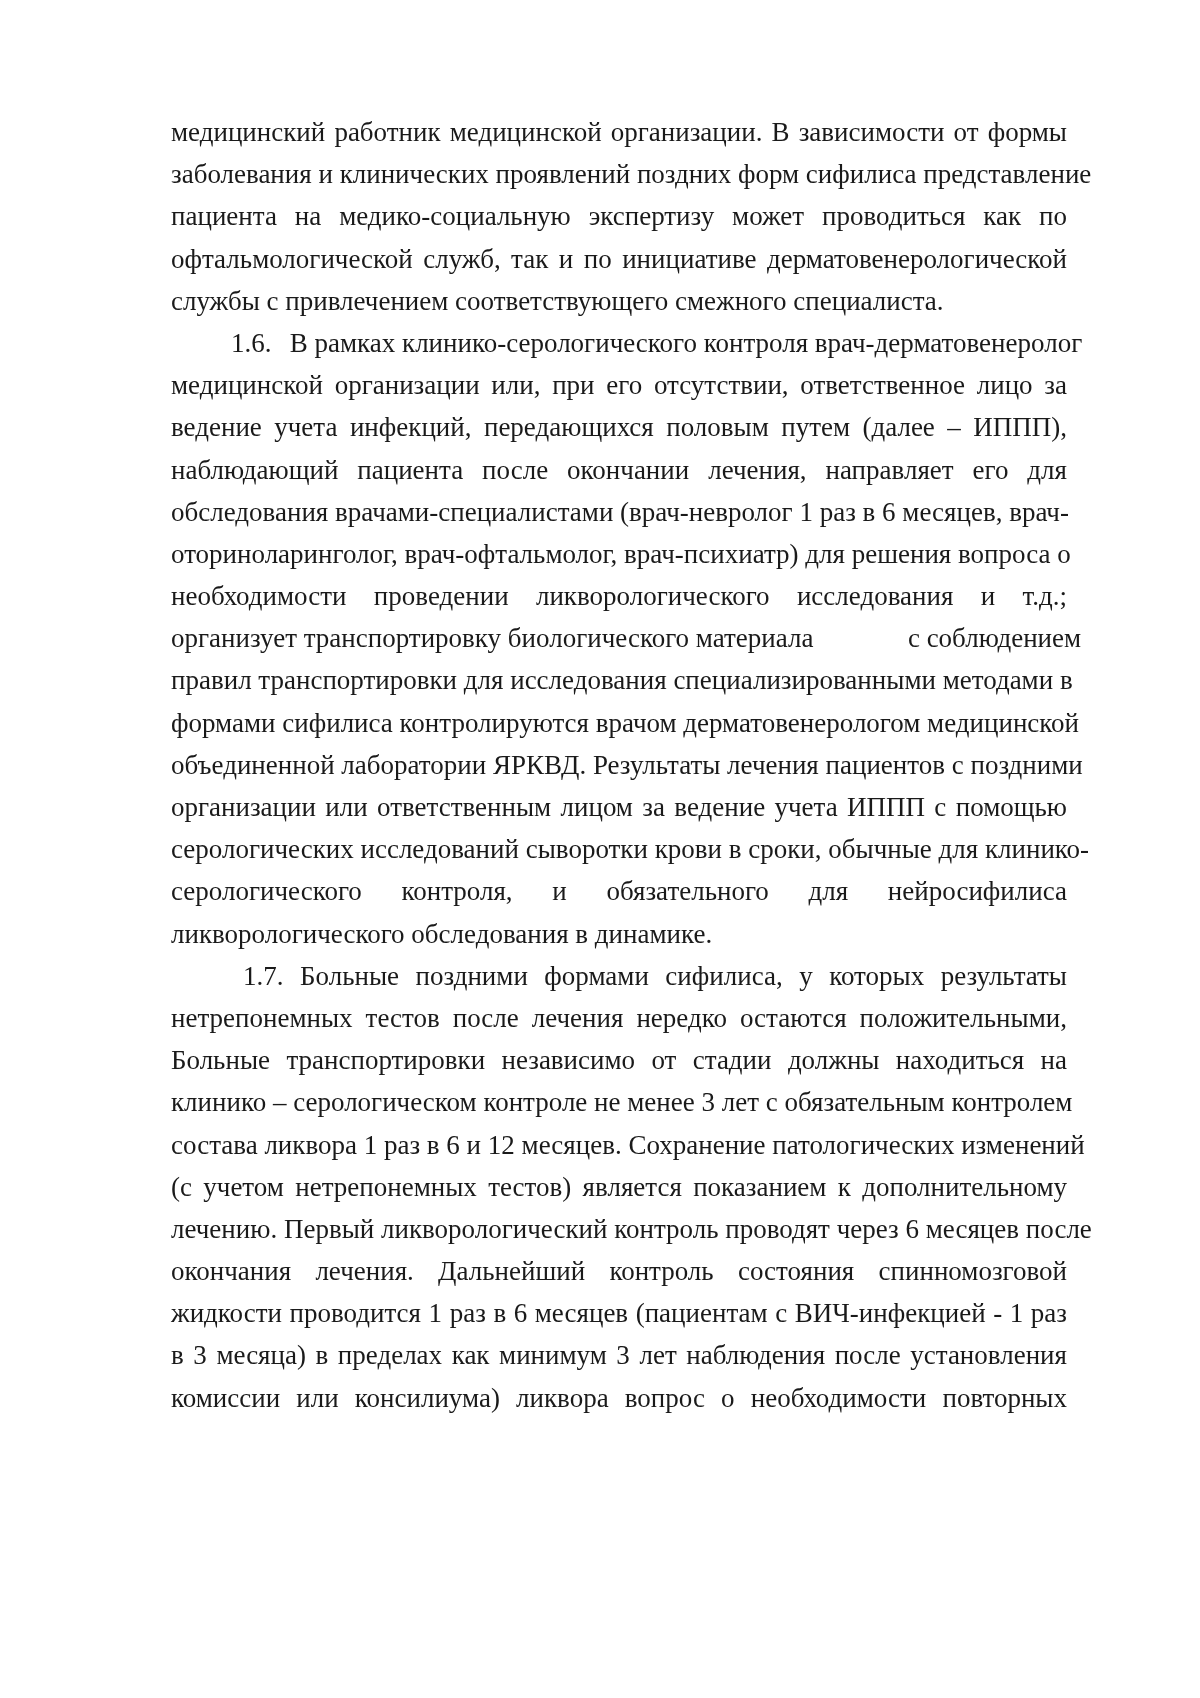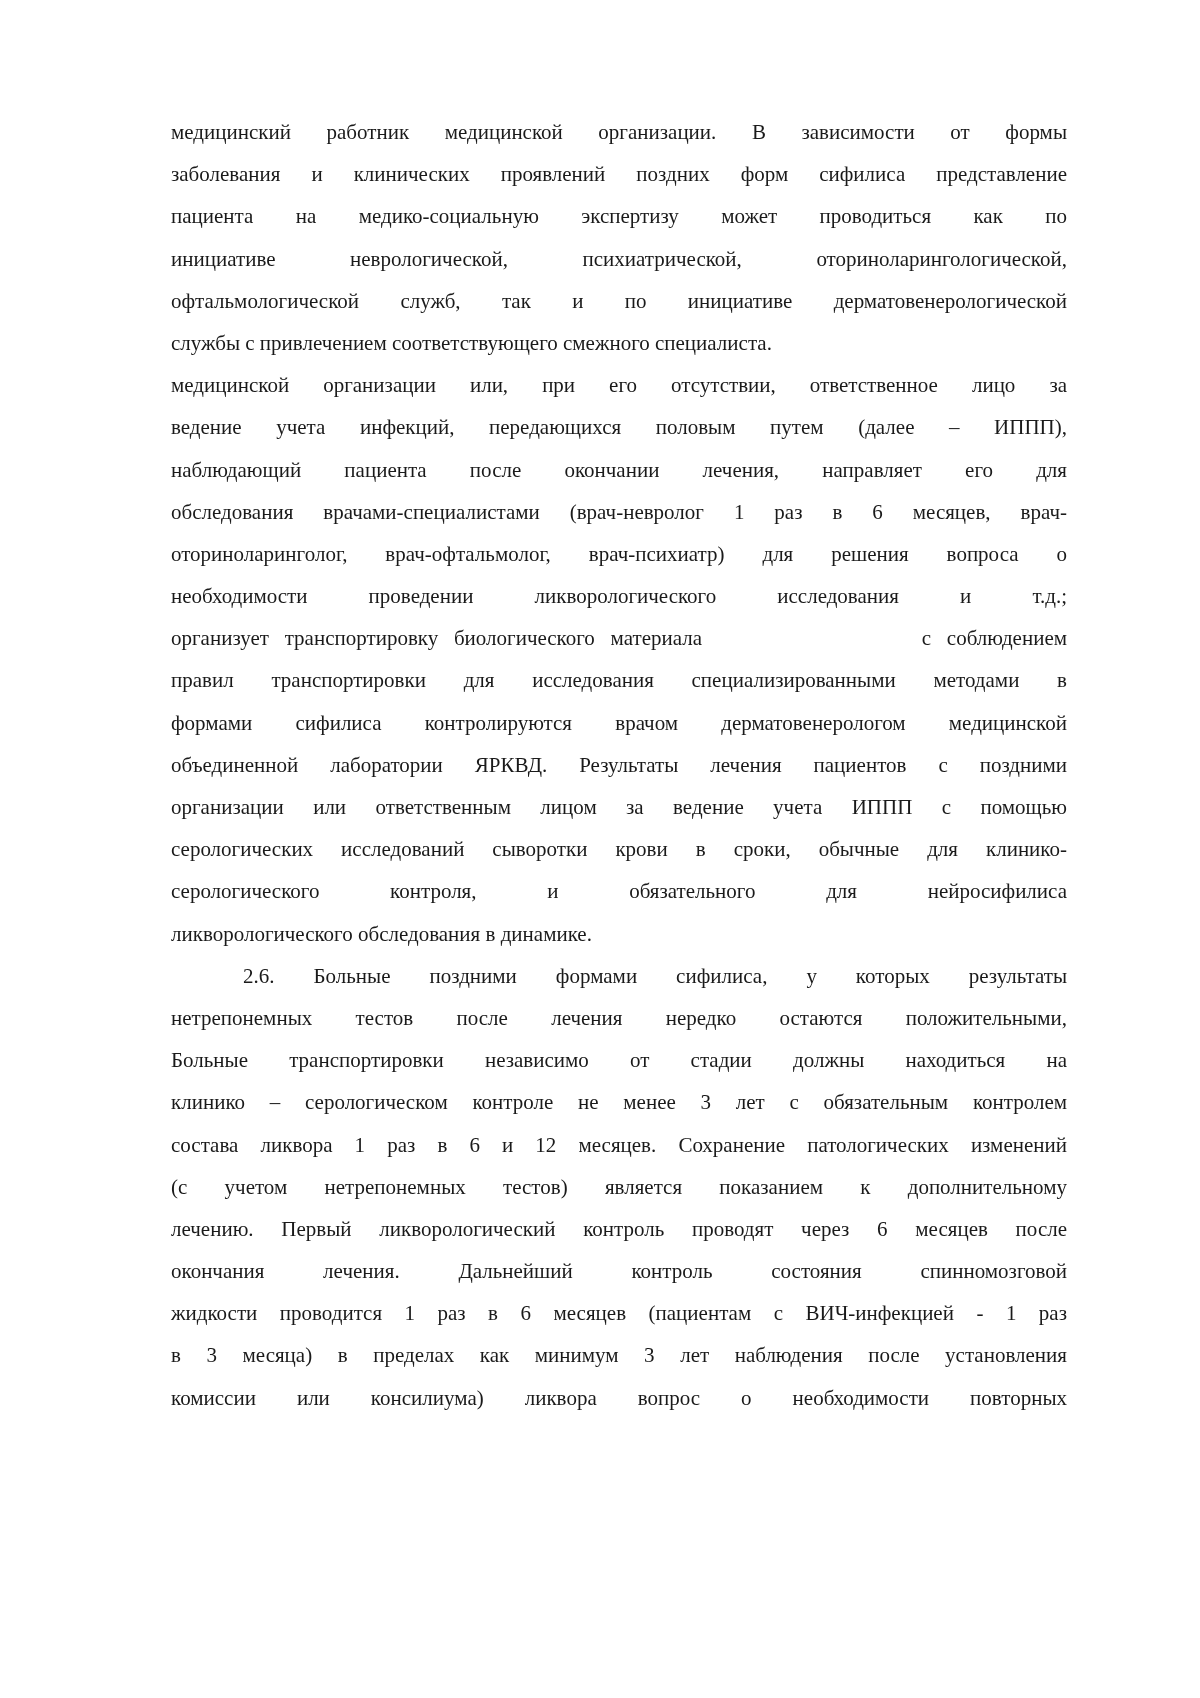--- a/index.html
+++ b/index.html
@@ -2,64 +2,64 @@
 <html><head>
 <meta charset="utf-8">
 <style>
   html, body { margin: 0; padding: 0; background: #ffffff; }
   body { width: 1200px; height: 1698px; position: relative; overflow: hidden; }
   .page {
     position: absolute;
     left: 171px; top: 111px;
     width: 896px;
     font-family: "Liberation Serif", "DejaVu Serif", serif;
-    font-size: 21px;
+    font-size: 27px;
     color: #1a1a1a;
     line-height: 42.2px;
   }
   .para { margin: 0; text-align: justify; text-align-last: left; }
   .line { display: block; text-align: justify; text-align-last: justify; white-space: nowrap; height: 42.2px; }
   .line.last { text-align-last: left; }
   .indent { padding-left: 60px; }
   .indent2 { padding-left: 72px; }
   .num { display: inline-block; width: 52px; }
 </style>
 </head>
 <body>
 
 <div class="page">
 
   <div class="para">
     <span class="line">медицинский работник медицинской организации. В зависимости от формы</span>
     <span class="line">заболевания и клинических проявлений поздних форм сифилиса представление</span>
     <span class="line">пациента на медико-социальную экспертизу может проводиться как по</span>
-    <span class="line">инициативе неврологической, психиатрической, оториноларингологической,</span>
     <span class="line">офтальмологической служб, так и по инициативе дерматовенерологической</span>
     <span class="line last">службы с привлечением соответствующего смежного специалиста.</span>
   </div>
 
   <div class="para">
+    <span class="line indent"><span class="num">1.6.</span> <span>В рамках клинико-серологического контроля врач-дерматовенеролог</span></span>
     <span class="line">медицинской организации или, при его отсутствии, ответственное лицо за</span>
     <span class="line">ведение учета инфекций, передающихся половым путем (далее – ИППП),</span>
     <span class="line">наблюдающий пациента после окончании лечения, направляет его для</span>
     <span class="line">обследования врачами-специалистами (врач-невролог 1 раз в 6 месяцев, врач-</span>
     <span class="line">оториноларинголог, врач-офтальмолог, врач-психиатр) для решения вопроса о</span>
     <span class="line">необходимости проведении ликворологического исследования и т.д.;</span>
     <span class="line" style="white-space:pre;">организует транспортировку биологического материала              с соблюдением</span>
     <span class="line">правил транспортировки для исследования специализированными методами в</span>
     <span class="line">формами сифилиса контролируются врачом дерматовенерологом медицинской</span>
     <span class="line">объединенной лаборатории ЯРКВД. Результаты лечения пациентов с поздними</span>
     <span class="line">организации или ответственным лицом за ведение учета ИППП с помощью</span>
     <span class="line">серологических исследований сыворотки крови в сроки, обычные для клинико-</span>
     <span class="line">серологического контроля, и обязательного для нейросифилиса</span>
     <span class="line last">ликворологического обследования в динамике.</span>
   </div>
 
   <div class="para">
-    <span class="line indent2"><span>2.6.</span> <span>Больные поздними формами сифилиса, у которых результаты</span></span>
+    <span class="line indent2"><span>1.7.</span> <span>Больные поздними формами сифилиса, у которых результаты</span></span>
     <span class="line">нетрепонемных тестов после лечения нередко остаются положительными,</span>
     <span class="line">Больные транспортировки независимо от стадии должны находиться на</span>
     <span class="line">клинико – серологическом контроле не менее 3 лет с обязательным контролем</span>
     <span class="line">состава ликвора 1 раз в 6 и 12 месяцев. Сохранение патологических изменений</span>
     <span class="line">(с учетом нетрепонемных тестов) является показанием к дополнительному</span>
     <span class="line">лечению. Первый ликворологический контроль проводят через 6 месяцев после</span>
     <span class="line">окончания лечения. Дальнейший контроль состояния спинномозговой</span>
     <span class="line">жидкости проводится 1 раз в 6 месяцев (пациентам с ВИЧ-инфекцией - 1 раз</span>
     <span class="line">в 3 месяца) в пределах как минимум 3 лет наблюдения после установления</span>
     <span class="line">комиссии или консилиума) ликвора вопрос о необходимости повторных</span>

